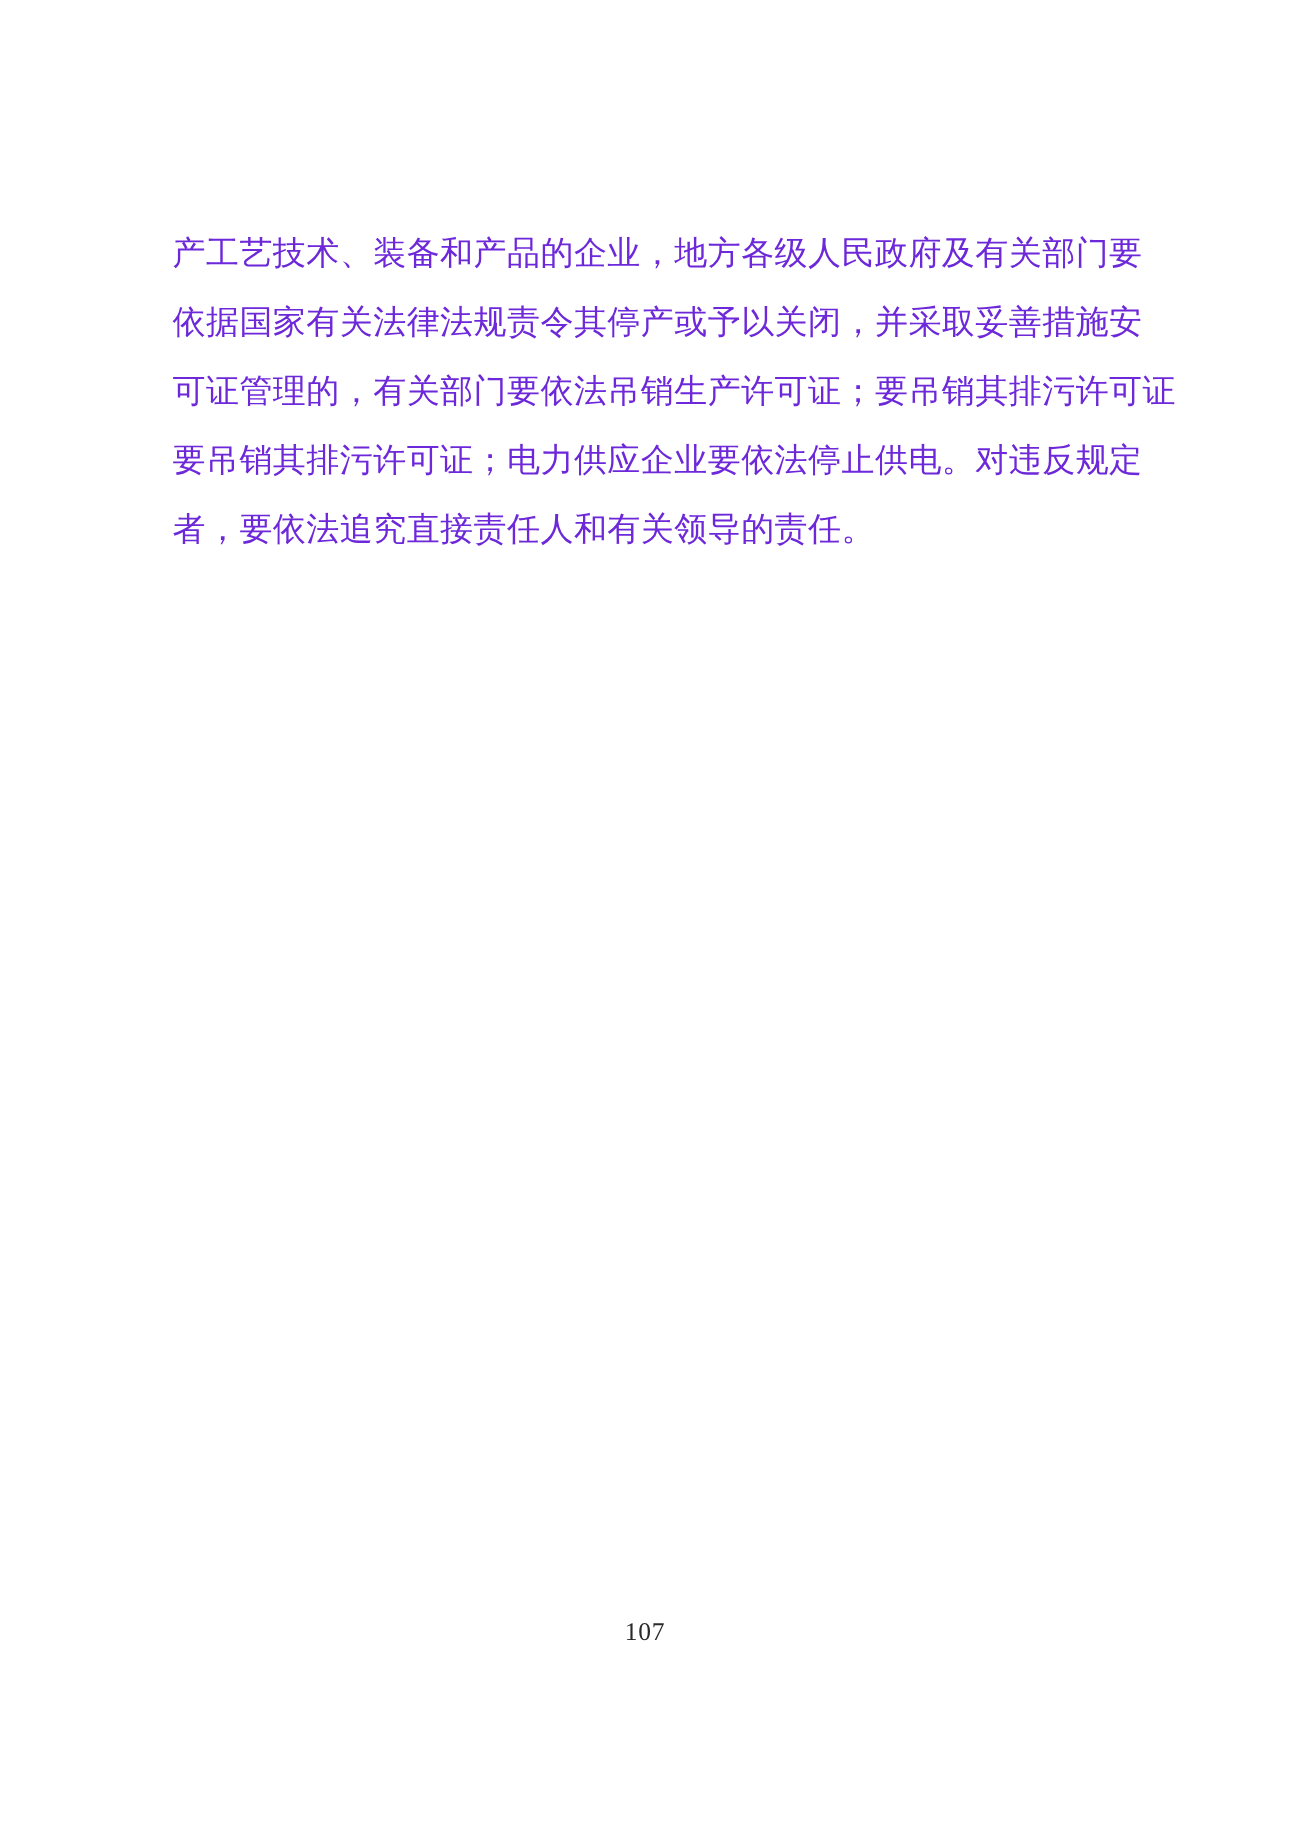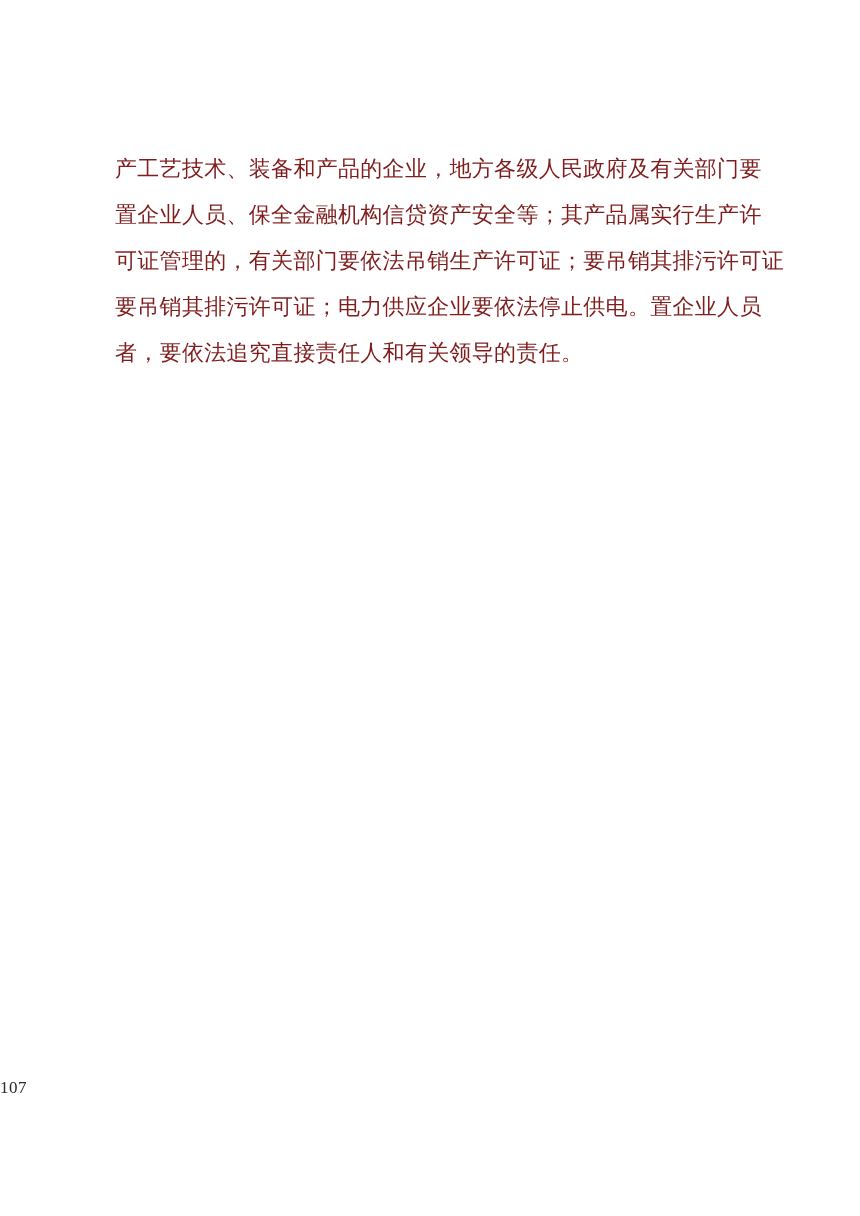--- a/index.html
+++ b/index.html
@@ -20,21 +20,21 @@
     width: 860px;
     height: 1216px;
     background: #ffffff;
   }
 
   .text-block {
     position: absolute;
     left: 115px;
     top: 146px;
     width: 630px;
-    color: #7f1d1d;
+    color: #6d28d9;
     font-size: 22px;
     line-height: 46px;
   }
 
   .para-line {
     width: 100%;
     white-space: nowrap;
     text-align: justify;
     text-align-last: justify;
     -moz-text-align-last: justify;
@@ -47,35 +47,35 @@
     text-align-last: left;
     -moz-text-align-last: left;
     letter-spacing: 0.3px;
   }
 
   .page-number {
     position: absolute;
     left: 0;
     top: 1077px;
     width: 100%;
-    text-align: left;
+    text-align: center;
     color: #2a2a2a;
     font-size: 17px;
     line-height: 22px;
     letter-spacing: 0.5px;
   }
 </style>
 </head>
 <body>
 
 <div class="page">
 
   <div class="text-block">
     <div class="para-line">产工艺技术、装备和产品的企业，地方各级人民政府及有关部门要</div>
-    <div class="para-line">置企业人员、保全金融机构信贷资产安全等；其产品属实行生产许</div>
+    <div class="para-line">依据国家有关法律法规责令其停产或予以关闭，并采取妥善措施安</div>
     <div class="para-line">可证管理的，有关部门要依法吊销生产许可证；要吊销其排污许可证</div>
-    <div class="para-line">要吊销其排污许可证；电力供应企业要依法停止供电。置企业人员</div>
+    <div class="para-line">要吊销其排污许可证；电力供应企业要依法停止供电。对违反规定</div>
     <div class="para-line last-line">者，要依法追究直接责任人和有关领导的责任。</div>
   </div>
 
   <div class="page-number">107</div>
 
 </div>
 
 </body></html>

